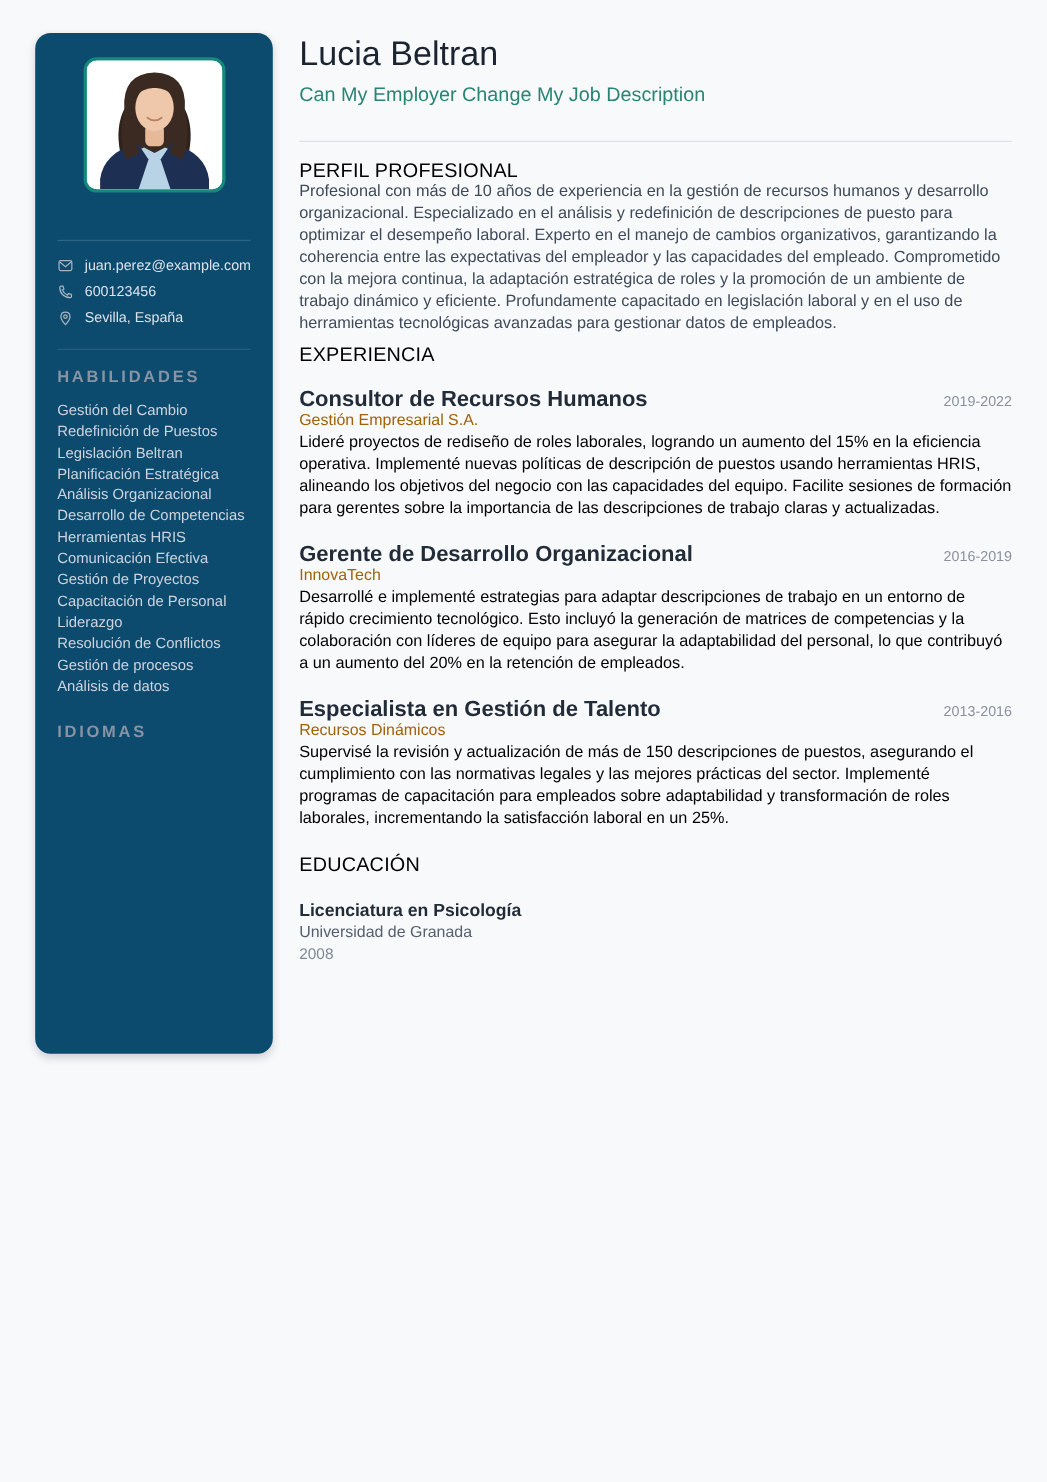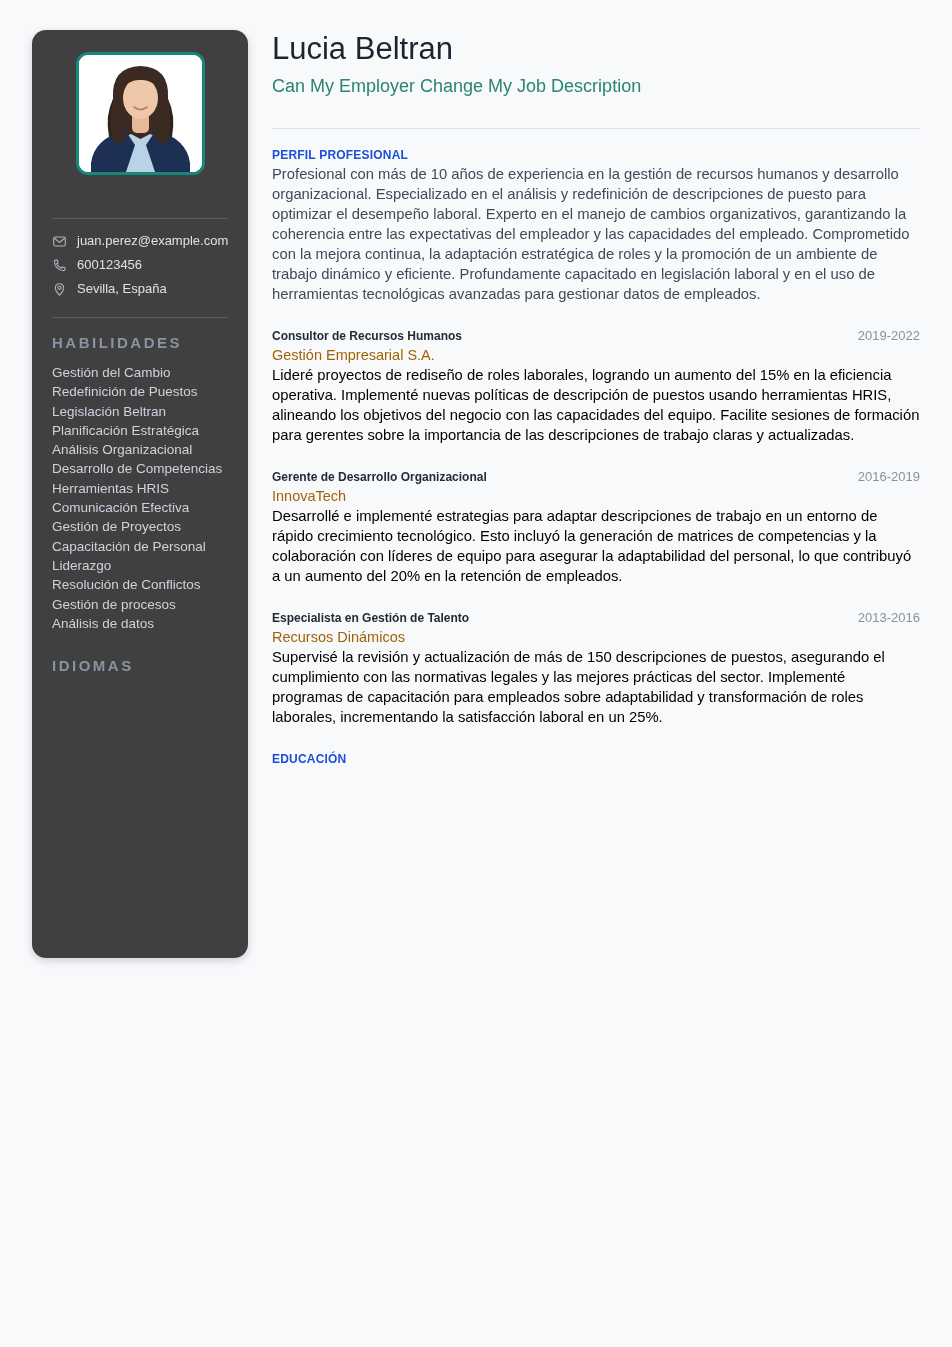--- a/index.html
+++ b/index.html
@@ -14,21 +14,21 @@
     height: 1347px;
     background: #f8f9fb;
     overflow: hidden;
   }
 
   
   .sidebar {
     position: absolute;
     left: 32px; top: 30px;
     width: 216px; height: 928px;
-    background: #404040;
+    background: #0c4a6e;
     border-radius: 14px;
     box-shadow: 0 3px 8px rgba(20,30,45,0.18);
     padding: 22px 20px 0 20px;
     color: #ccd3dd;
   }
   .photo-frame {
     width: 129px; height: 123px;
     margin: 0 auto;
     border: 3px solid #17897c;
     border-radius: 12px;
@@ -91,43 +91,43 @@
     line-height: 24px;
     font-weight: 400;
     color: #2a8474;
   }
   .top-divider {
     border: none;
     border-top: 1px solid #dcdfe4;
     margin-top: 30px;
   }
   .section-title {
-    font-size: 12px;
-    font-weight: bold;
+    font-size: 18px;
+    font-weight: normal;
     line-height: 17px;
     letter-spacing: 0.2px;
-    color: #1d4ed8;
+    color: #000000;
   }
   .profile-title { margin-top: 18px; }
   .profile-text {
     margin-top: 0;
     font-size: 14.8px;
     line-height: 20px;
     color: #3f4a59;
   }
   .exp-title { margin-top: 10px; }
   .job { margin-top: 22px; }
   .job:first-of-type { margin-top: 11px; }
   .job-header {
     display: flex;
     justify-content: space-between;
     align-items: baseline;
   }
   .job-title {
-    font-size: 12px;
+    font-size: 20px;
     font-weight: bold;
     line-height: 20px;
     color: #222c39;
   }
   .job-dates {
     font-size: 13px;
     color: #8a919d;
     white-space: nowrap;
   }
   .job-company {
@@ -250,20 +250,21 @@
   <main class="main">
 
     <h1 class="name">Lucia Beltran</h1>
     <div class="subtitle">Can My Employer Change My Job Description</div>
 
     <hr class="top-divider">
 
     <h2 class="section-title profile-title">PERFIL PROFESIONAL</h2>
     <p class="profile-text">Profesional con más de 10 años de experiencia en la gestión de recursos humanos y desarrollo organizacional. Especializado en el análisis y redefinición de descripciones de puesto para optimizar el desempeño laboral. Experto en el manejo de cambios organizativos, garantizando la coherencia entre las expectativas del empleador y las capacidades del empleado. Comprometido con la mejora continua, la adaptación estratégica de roles y la promoción de un ambiente de trabajo dinámico y eficiente. Profundamente capacitado en legislación laboral y en el uso de herramientas tecnológicas avanzadas para gestionar datos de empleados.</p>
 
+    <h2 class="section-title exp-title">EXPERIENCIA</h2>
 
     <div class="job">
       <div class="job-header">
         <span class="job-title">Consultor de Recursos Humanos</span>
         <span class="job-dates">2019-2022</span>
       </div>
       <div class="job-company">Gestión Empresarial S.A.</div>
       <p class="job-desc">Lideré proyectos de rediseño de roles laborales, logrando un aumento del 15% en la eficiencia operativa. Implementé nuevas políticas de descripción de puestos usando herramientas HRIS, alineando los objetivos del negocio con las capacidades del equipo. Facilite sesiones de formación para gerentes sobre la importancia de las descripciones de trabajo claras y actualizadas.</p>
     </div>
 
@@ -281,15 +282,20 @@
         <span class="job-title">Especialista en Gestión de Talento</span>
         <span class="job-dates">2013-2016</span>
       </div>
       <div class="job-company">Recursos Dinámicos</div>
       <p class="job-desc">Supervisé la revisión y actualización de más de 150 descripciones de puestos, asegurando el cumplimiento con las normativas legales y las mejores prácticas del sector. Implementé programas de capacitación para empleados sobre adaptabilidad y transformación de roles laborales, incrementando la satisfacción laboral en un 25%.</p>
     </div>
 
     <h2 class="section-title edu-title">EDUCACIÓN</h2>
 
 
+    <div class="degree">
+      <div class="degree-title">Licenciatura en Psicología</div>
+      <div class="degree-school">Universidad de Granada</div>
+      <div class="degree-year">2008</div>
+    </div>
 
   </main>
 </div>
 
 </body></html>

